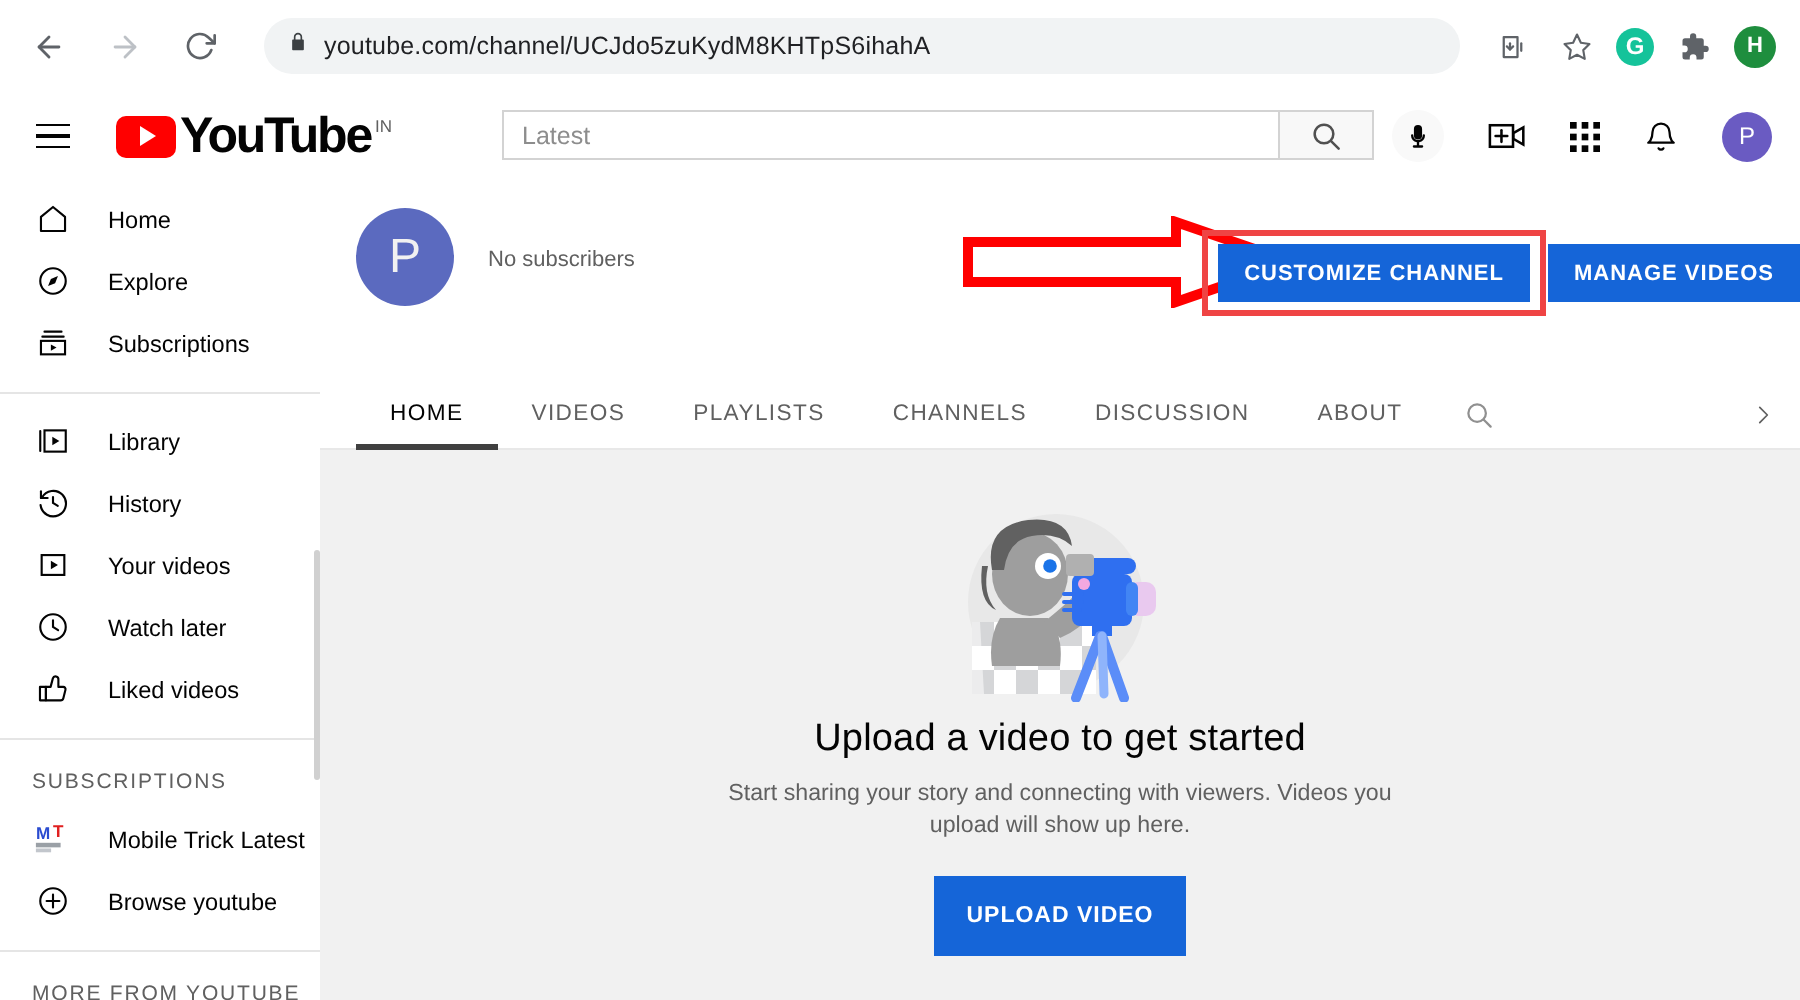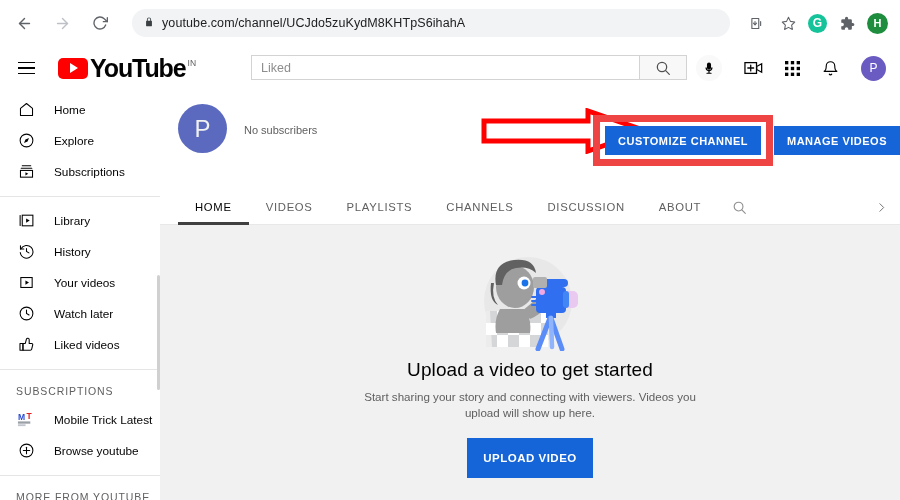--- a/index.html
+++ b/index.html
@@ -122,21 +122,21 @@
   .ch-meta { margin-left:17px; }
   .ch-name { font-size:17.5px; color:#030303; letter-spacing:.1px; }
   .ch-subs { font-size:11px; color:#606060; margin-top:3px; }
   .ch-actions { position:absolute; right:0; top:25px; display:flex; align-items:center; }
   .btn-blue {
     background:#1565d8; color:#ffffff; font-size:11px; font-weight:bold;
     letter-spacing:.5px; border:none; height:29px; padding:0 13px; cursor:pointer;
     white-space:nowrap; font-family:"Liberation Sans", sans-serif;
   }
   .highlight-box {
-    border:7px solid #ef4444; padding:4px 5px; margin-right:1px;
+    border:3px solid #ef4444; padding:4px 5px; margin-right:1px;
     display:flex; align-items:flex-end;
   }
 
   
   .tabs {
     background:#ffffff; height:35px; display:flex; align-items:center;
     padding-left:18px; position:relative; border-bottom:1px solid #e8e8e8;
   }
   .tab {
     font-size:11.3px; color:#606060; letter-spacing:.7px; font-weight:500;
@@ -247,21 +247,21 @@
     </div>
 
     <div class="yt-logo">
       <span class="yt-play"></span>
       <span class="yt-word">YouTube</span>
       <span class="yt-cc">IN</span>
     </div>
 
     <div class="yt-search-wrap">
       <div class="yt-search-box">
-        <span>Liked</span>
+        <span>Latest</span>
       </div>
       <div class="yt-search-btn">
         <svg width="16" height="16" viewBox="0 0 24 24" fill="none" stroke="currentColor" stroke-width="1.9" stroke-linecap="round">
             <circle cx="10.5" cy="10.5" r="7"></circle>
             <line x1="16" y1="16" x2="21.5" y2="21.5"></line>
           </svg>
       </div>
       <div class="yt-mic">
         <svg width="14" height="14" viewBox="0 0 24 24" fill="currentColor">
             <path d="M12 15a3.5 3.5 0 0 0 3.5-3.5V6a3.5 3.5 0 0 0-7 0v5.5A3.5 3.5 0 0 0 12 15z"></path>

